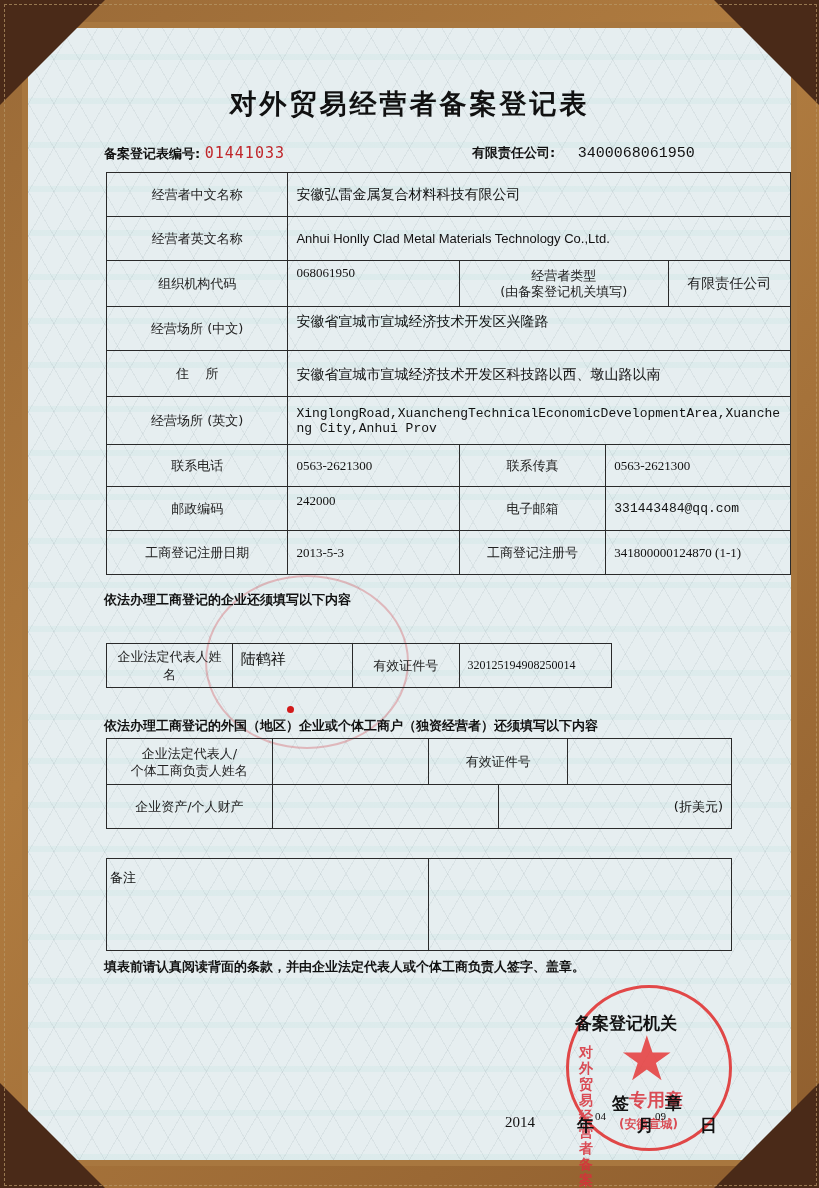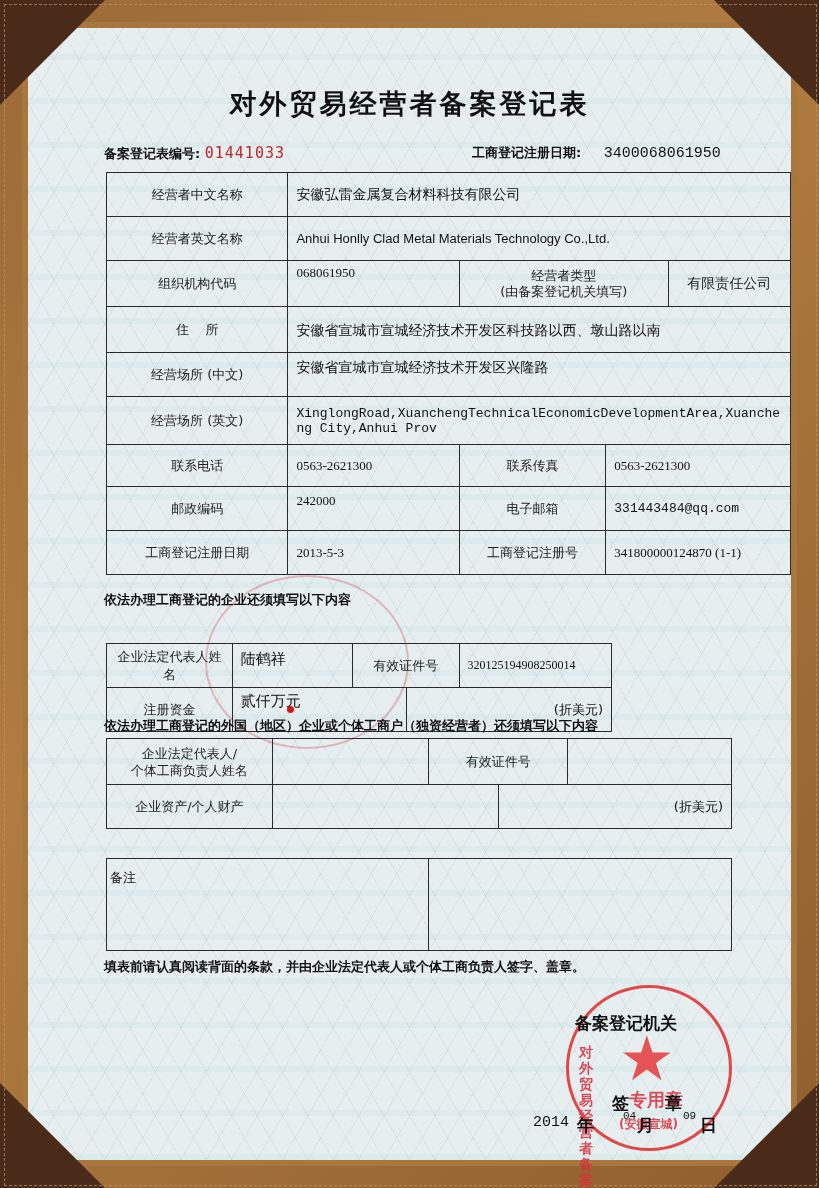--- a/index.html
+++ b/index.html
@@ -66,21 +66,21 @@
   .seal-ghost {
     position: absolute; left: 205px; top: 575px; width: 200px; height: 170px;
     border: 2px solid rgba(210,80,90,0.35); border-radius: 50%;
   }
   .red-dot { position: absolute; left: 287px; top: 706px; width: 7px; height: 7px; border-radius: 50%; background: #d21a1a; }
 
   .authority { position: absolute; left: 575px; top: 1012px; font-size: 17px; font-weight: bold; }
   .sign { position: absolute; left: 612px; top: 1060px; font-size: 17px; font-weight: bold; margin-top: 32px; }
   .sign span { margin-right: 30px; }
   .date { position: absolute; top: 1114px; font-size: 17px; font-weight: bold; }
-  .date-num { position: absolute; font-family: Liberation Mono, monospace; font-size: 14px; font-weight: normal; margin-left: 28px; }
+  .date-num { position: absolute; font-family: Liberation Serif, serif; font-size: 14px; font-weight: normal; }
 </style>
 </head>
 <body>
 
 <div class="frame-outer"></div>
 <div class="frame-inner"></div>
 <div class="paper"></div>
 <div class="corner tl"></div>
 <div class="corner tr"></div>
 <div class="corner bl"></div>
@@ -89,21 +89,21 @@
 
 <div class="seal-ghost"></div>
 
 <div class="title">对外贸易经营者备案登记表</div>
 
 <div class="meta-left">
   <span>备案登记表编号:</span>
   <span class="red">01441033</span>
 </div>
 <div class="meta-right">
-  <span>工商登记注册日期:</span>
+  <span>有限责任公司:</span>
   <span class="val">3400068061950</span>
 </div>
 
 <table class="grid" style="top:172px; width:685px;">
   <colgroup>
       <col style="width:166px">
       <col style="width:157px">
       <col style="width:134px">
       <col style="width:57px">
       <col style="width:112px">
@@ -119,27 +119,27 @@
   </tr>
   <tr style="height:46px">
     <td class="lbl">组织机构代码</td>
     <td class="val serif" style="vertical-align:top;padding-top:4px">068061950</td>
     <td class="lbl" colspan="2" style="line-height:16px">
       <div>经营者类型</div>
       <div>(由备案登记机关填写)</div>
     </td>
     <td class="lbl" style="font-size:14px">有限责任公司</td>
   </tr>
+  <tr style="height:44px">
+    <td class="lbl">经营场所 (中文)</td>
+    <td class="val" colspan="4" style="font-size:14px;vertical-align:top;padding-top:6px">安徽省宣城市宣城经济技术开发区兴隆路</td>
+  </tr>
   <tr style="height:46px">
     <td class="lbl" style="white-space:pre">住    所</td>
     <td class="val" colspan="4" style="font-size:14px;line-height:18px">安徽省宣城市宣城经济技术开发区科技路以西、墩山路以南</td>
-  </tr>
-  <tr style="height:44px">
-    <td class="lbl">经营场所 (中文)</td>
-    <td class="val" colspan="4" style="font-size:14px;vertical-align:top;padding-top:6px">安徽省宣城市宣城经济技术开发区兴隆路</td>
   </tr>
   <tr style="height:48px">
     <td class="lbl">经营场所 (英文)</td>
     <td class="val" colspan="4" style="font-size:13px;line-height:15px;word-break:break-all;font-family:Liberation Mono, monospace">XinglongRoad,XuanchengTechnicalEconomicDevelopmentArea,Xuancheng City,Anhui Prov</td>
   </tr>
   <tr style="height:42px">
     <td class="lbl">联系电话</td>
     <td class="val serif">0563-2621300</td>
     <td class="lbl">联系传真</td>
     <td class="val serif" colspan="2">0563-2621300</td>
@@ -167,25 +167,20 @@
       <col style="width:70px">
       <col style="width:69px">
       <col style="width:164px">
     </colgroup>
   <tbody>
       <tr style="height:44px">
     <td class="lbl">企业法定代表人姓名</td>
     <td class="val" style="font-size:15px;vertical-align:top;padding-top:6px">陆鹤祥</td>
     <td class="lbl" colspan="2">有效证件号</td>
     <td class="val" style="font-family:'Liberation Serif',serif;font-size:12px">320125194908250014</td>
-  </tr>
-  <tr style="height:44px">
-    <td class="lbl">注册资金</td>
-    <td class="val" colspan="2" style="font-size:15px;vertical-align:top;padding-top:4px">贰仟万元</td>
-    <td colspan="2" style="text-align:right">(折美元)</td>
   </tr>
 </tbody>
   </table>
 <div class="red-dot"></div>
 
 <div class="section-h" style="top:717px">依法办理工商登记的外国（地区）企业或个体工商户（独资经营者）还须填写以下内容</div>
 <table class="grid" style="top:738px; width:626px;">
   <colgroup>
       <col style="width:166px">
       <col style="width:157px">

